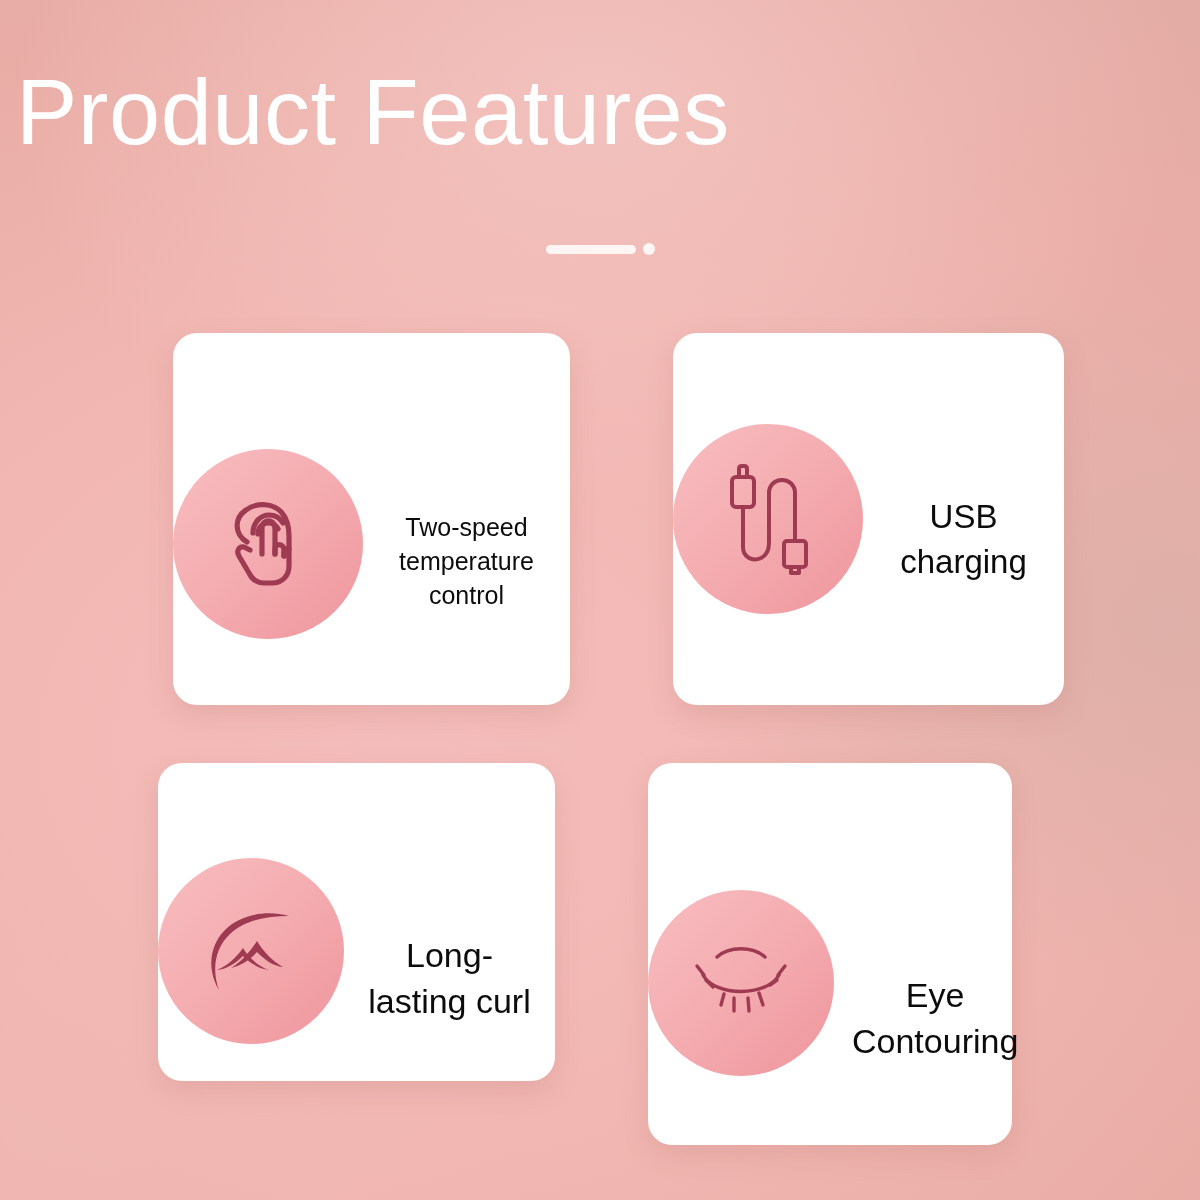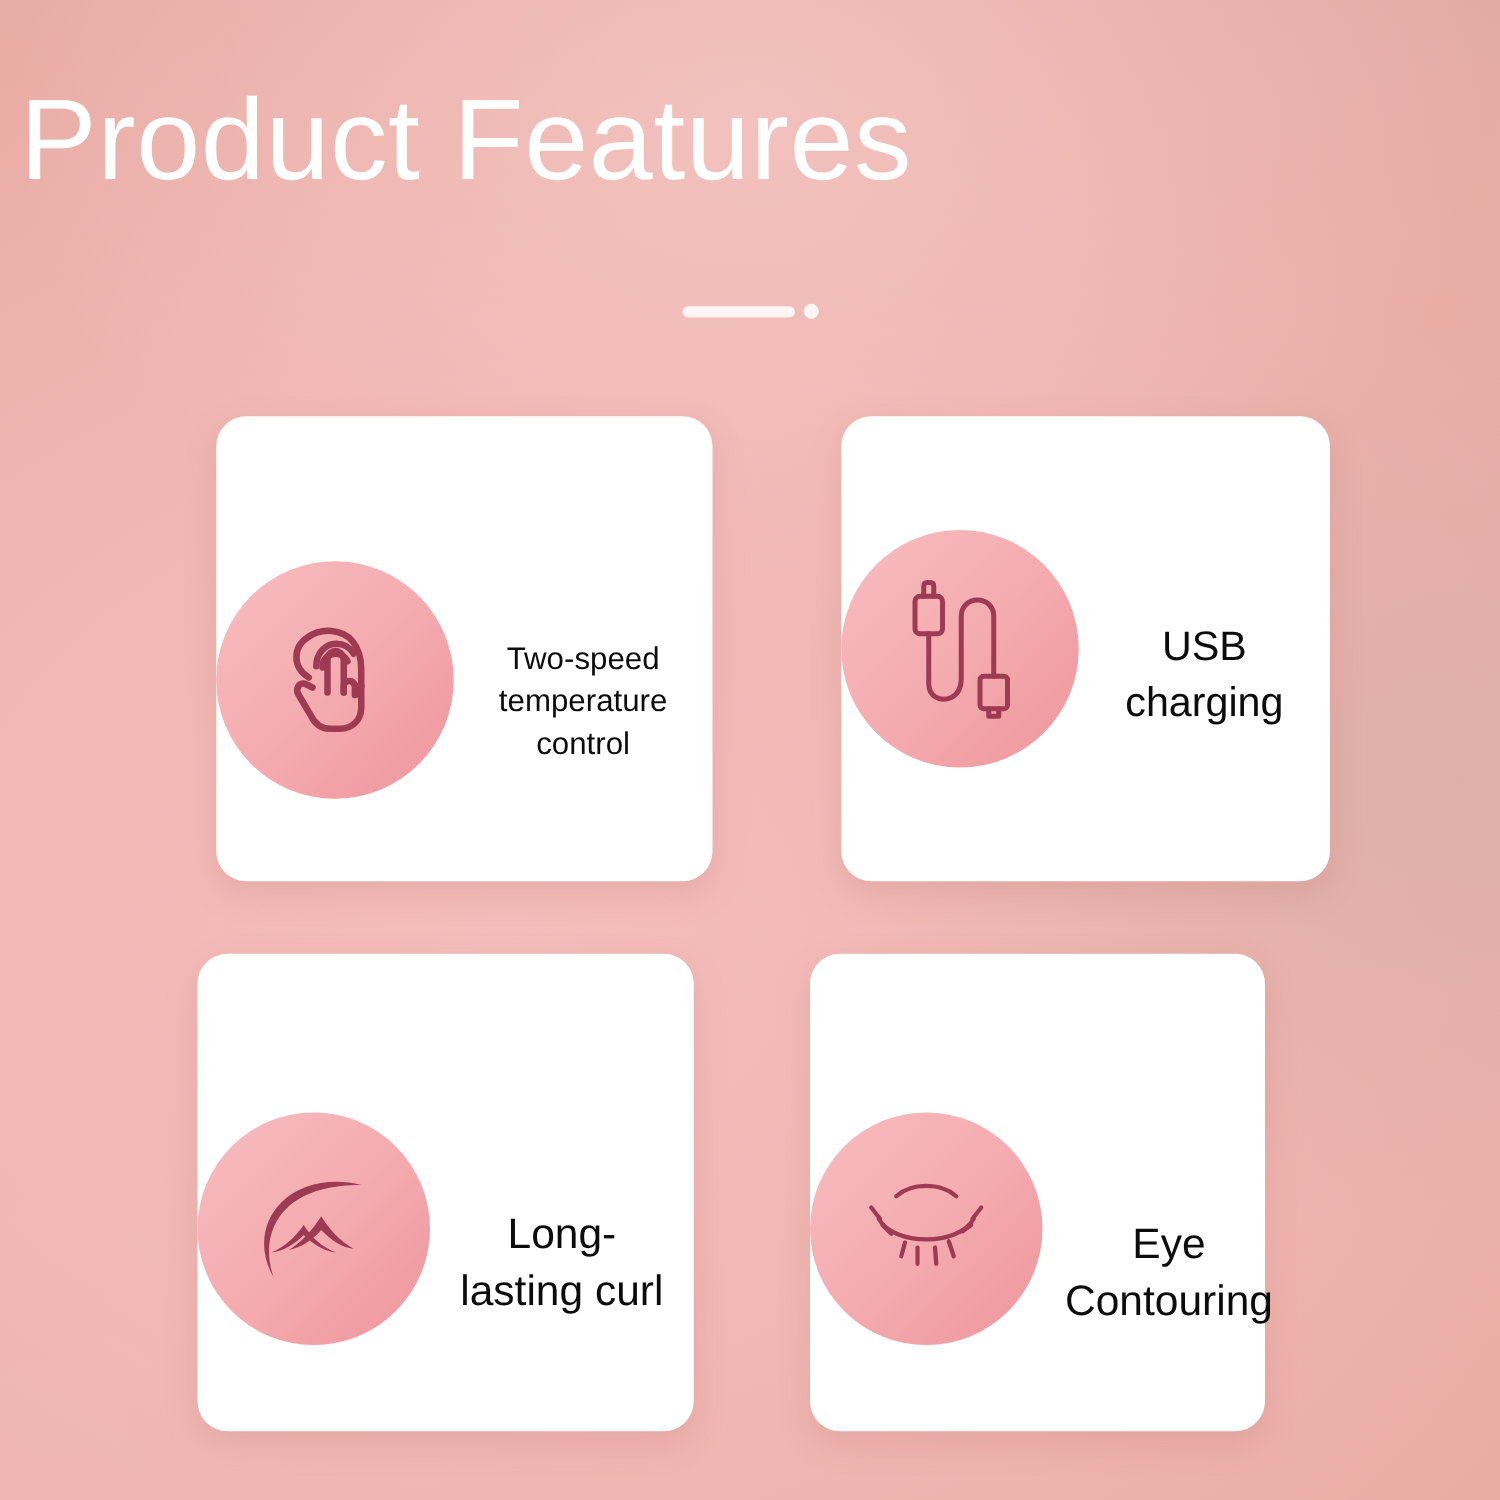--- a/index.html
+++ b/index.html
@@ -79,21 +79,21 @@
     position: absolute;
     background: #ffffff;
     border-radius: 24px;
     box-shadow: 0 10px 26px rgba(180, 110, 105, 0.20);
     display: flex;
     align-items: center;
     box-sizing: border-box;
   }
   #card-1 { left: 173px; top: 333px;  width: 397px; height: 372px; padding-top: 50px; }
   #card-2 { left: 673px; top: 333px;  width: 391px; height: 372px; }
-  #card-3 { left: 158px; top: 763px;  width: 397px; height: 382px; padding-top: 58px; }
+  #card-3 { left: 158px; top: 763px;  width: 397px; height: 318px; padding-top: 58px; }
   #card-4 { left: 648px; top: 763px;  width: 364px; height: 382px; padding-top: 58px; }
 
   .icon-circle {
     width: 190px;
     height: 190px;
     border-radius: 50%;
     background: linear-gradient(135deg, #f8bdc0 0%, #f4acb0 50%, #ee959c 100%);
     display: flex;
     align-items: center;
     justify-content: center;

